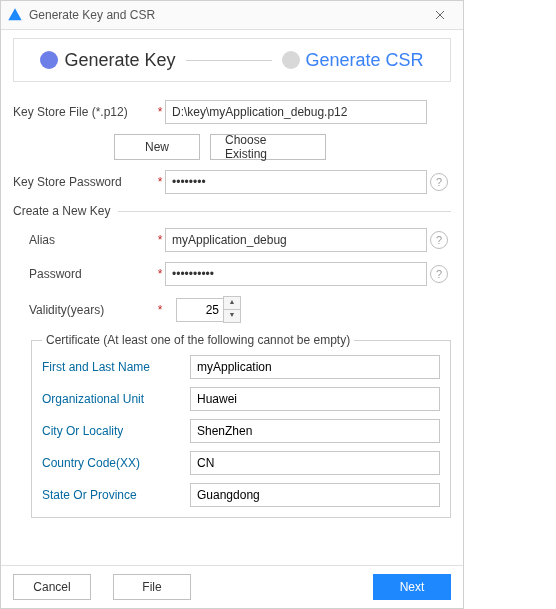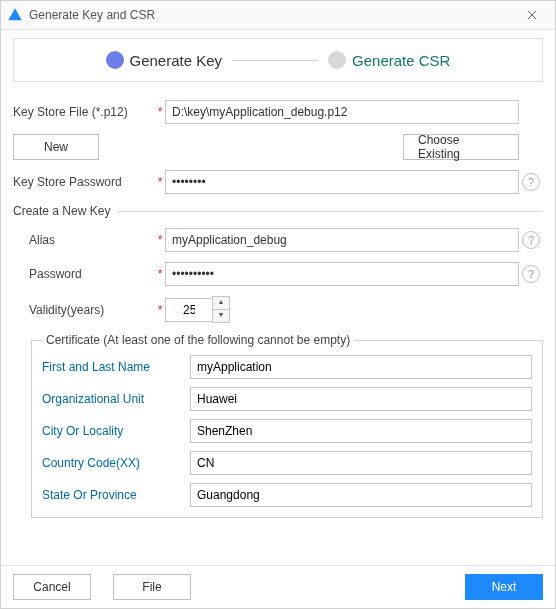--- a/index.html
+++ b/index.html
@@ -4,21 +4,21 @@
 <style>
   html, body {
     margin: 0;
     padding: 0;
     font-family: "Segoe UI", Arial, sans-serif;
     font-size: 12px;
     color: #333;
     background: #fff;
   }
   .window {
-    width: 556px;
+    width: 464px;
     height: 609px;
     border: 1px solid #d0d0d0;
     box-sizing: border-box;
     display: flex;
     flex-direction: column;
   }
   .titlebar {
     display: flex;
     align-items: center;
     height: 28px;
@@ -60,35 +60,35 @@
     background: #ffffff;
     height: 42px;
     display: flex;
     align-items: center;
     justify-content: center;
     margin-bottom: 18px;
   }
   .step {
     display: flex;
     align-items: center;
-    font-size: 15px;
+    font-size: 18px;
   }
   .step-circle {
     width: 18px;
     height: 18px;
     border-radius: 50%;
     margin-right: 6px;
   }
   .step-active .step-circle {
     background: #6c7fe8;
   }
   .step-inactive .step-circle {
     background: #d8d8d8;
   }
-  .step-inactive { color: #0f766e; }
+  .step-inactive { color: #3b82f6; }
   .step-line {
     width: 86px;
     height: 1px;
     background: #d0d0d0;
     margin: 0 10px;
   }
   
   .form-row {
     display: flex;
     align-items: center;
@@ -147,21 +147,21 @@
     box-sizing: border-box;
     cursor: default;
   }
   .btn-primary {
     background: #1e88ff;
     border-color: #1e88ff;
     color: #fff;
   }
   .button-sub-row {
     display: flex;
-    justify-content: space-between;
+    justify-content: center;
     gap: 10px;
     margin-bottom: 10px;
     padding-right: 24px; 
   }
   
   .section-head {
     display: flex;
     align-items: center;
     margin: 6px 0 10px 0;
     color: #444;
@@ -174,23 +174,25 @@
   }
   
   .spinner-wrap {
     display: flex;
     align-items: center;
   }
   .spinner-input {
     width: 48px;
     height: 24px;
     border: 1px solid #c7c7c7;
-    padding: 2px 17px;
-    font-size: 12px;
-    box-sizing: border-box;
+    text-align: right;
+    padding: 2px 4px;
+    font-size: 12px;
+    box-sizing: border-box;
+    margin-left: 11px;
   }
   .spinner-btns {
     display: flex;
     flex-direction: column;
     margin-left: -1px;
   }
   .spinner-btn {
     width: 16px;
     height: 12px;
     border: 1px solid #c7c7c7;

